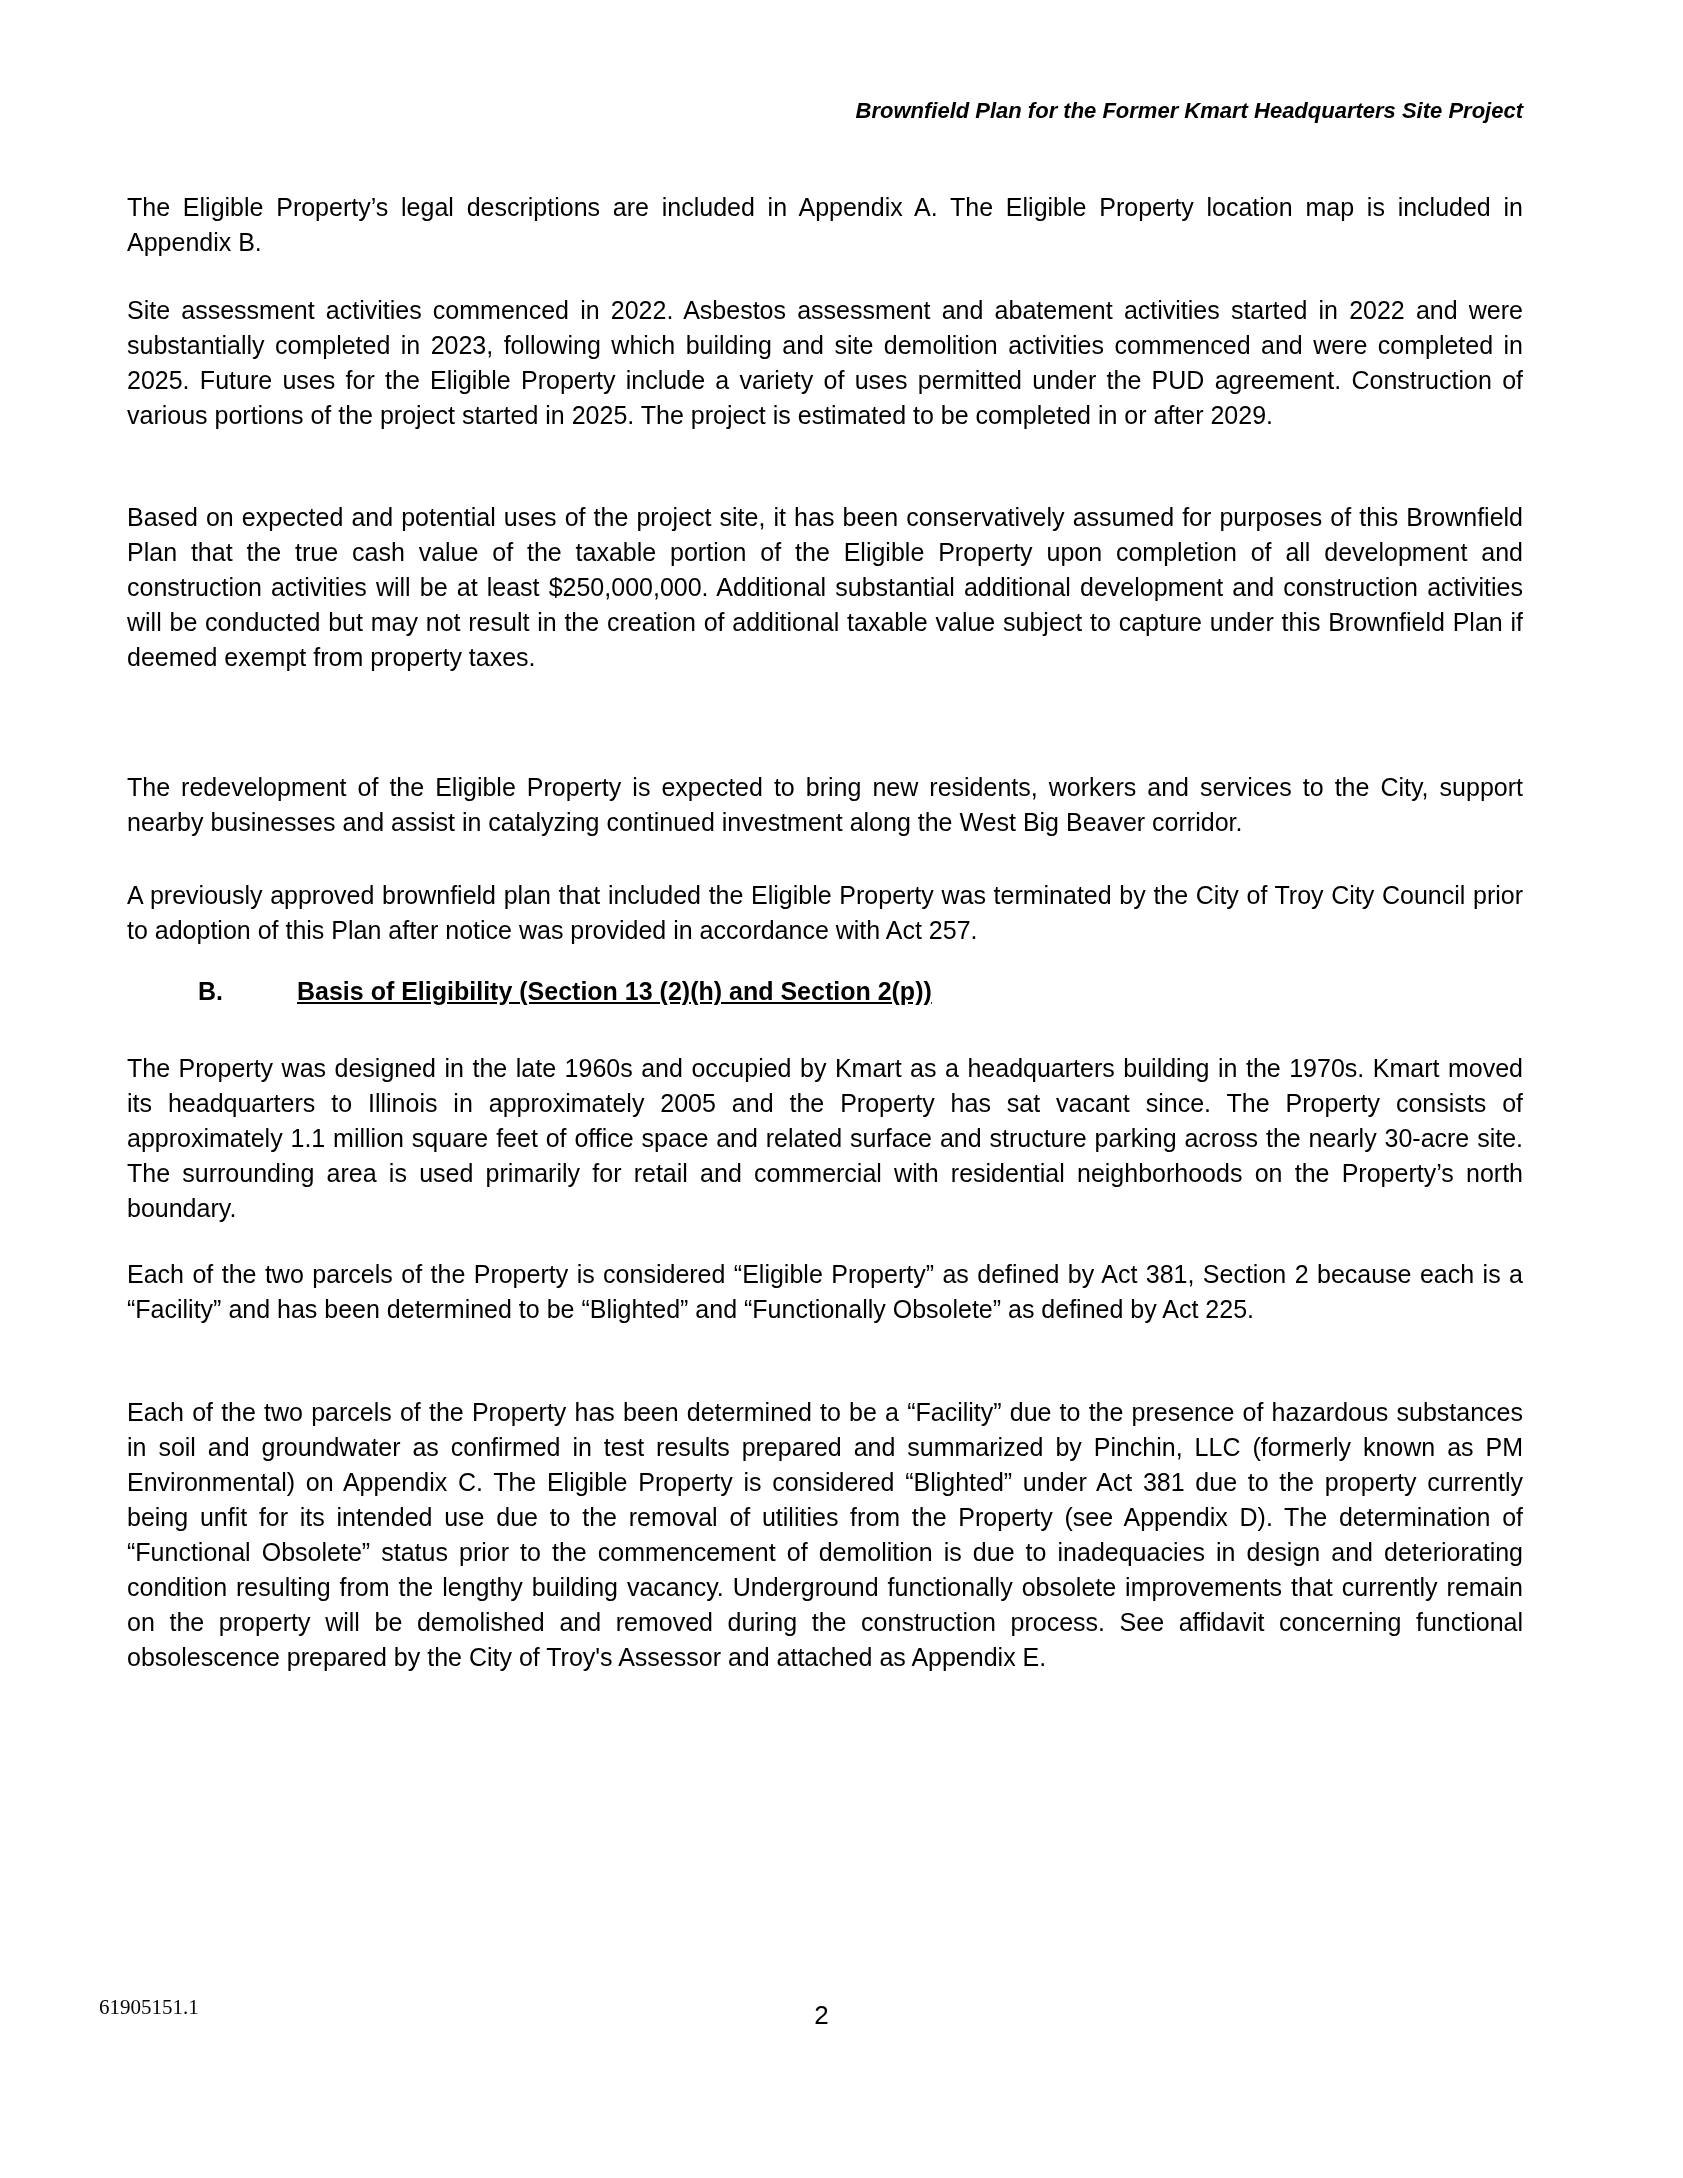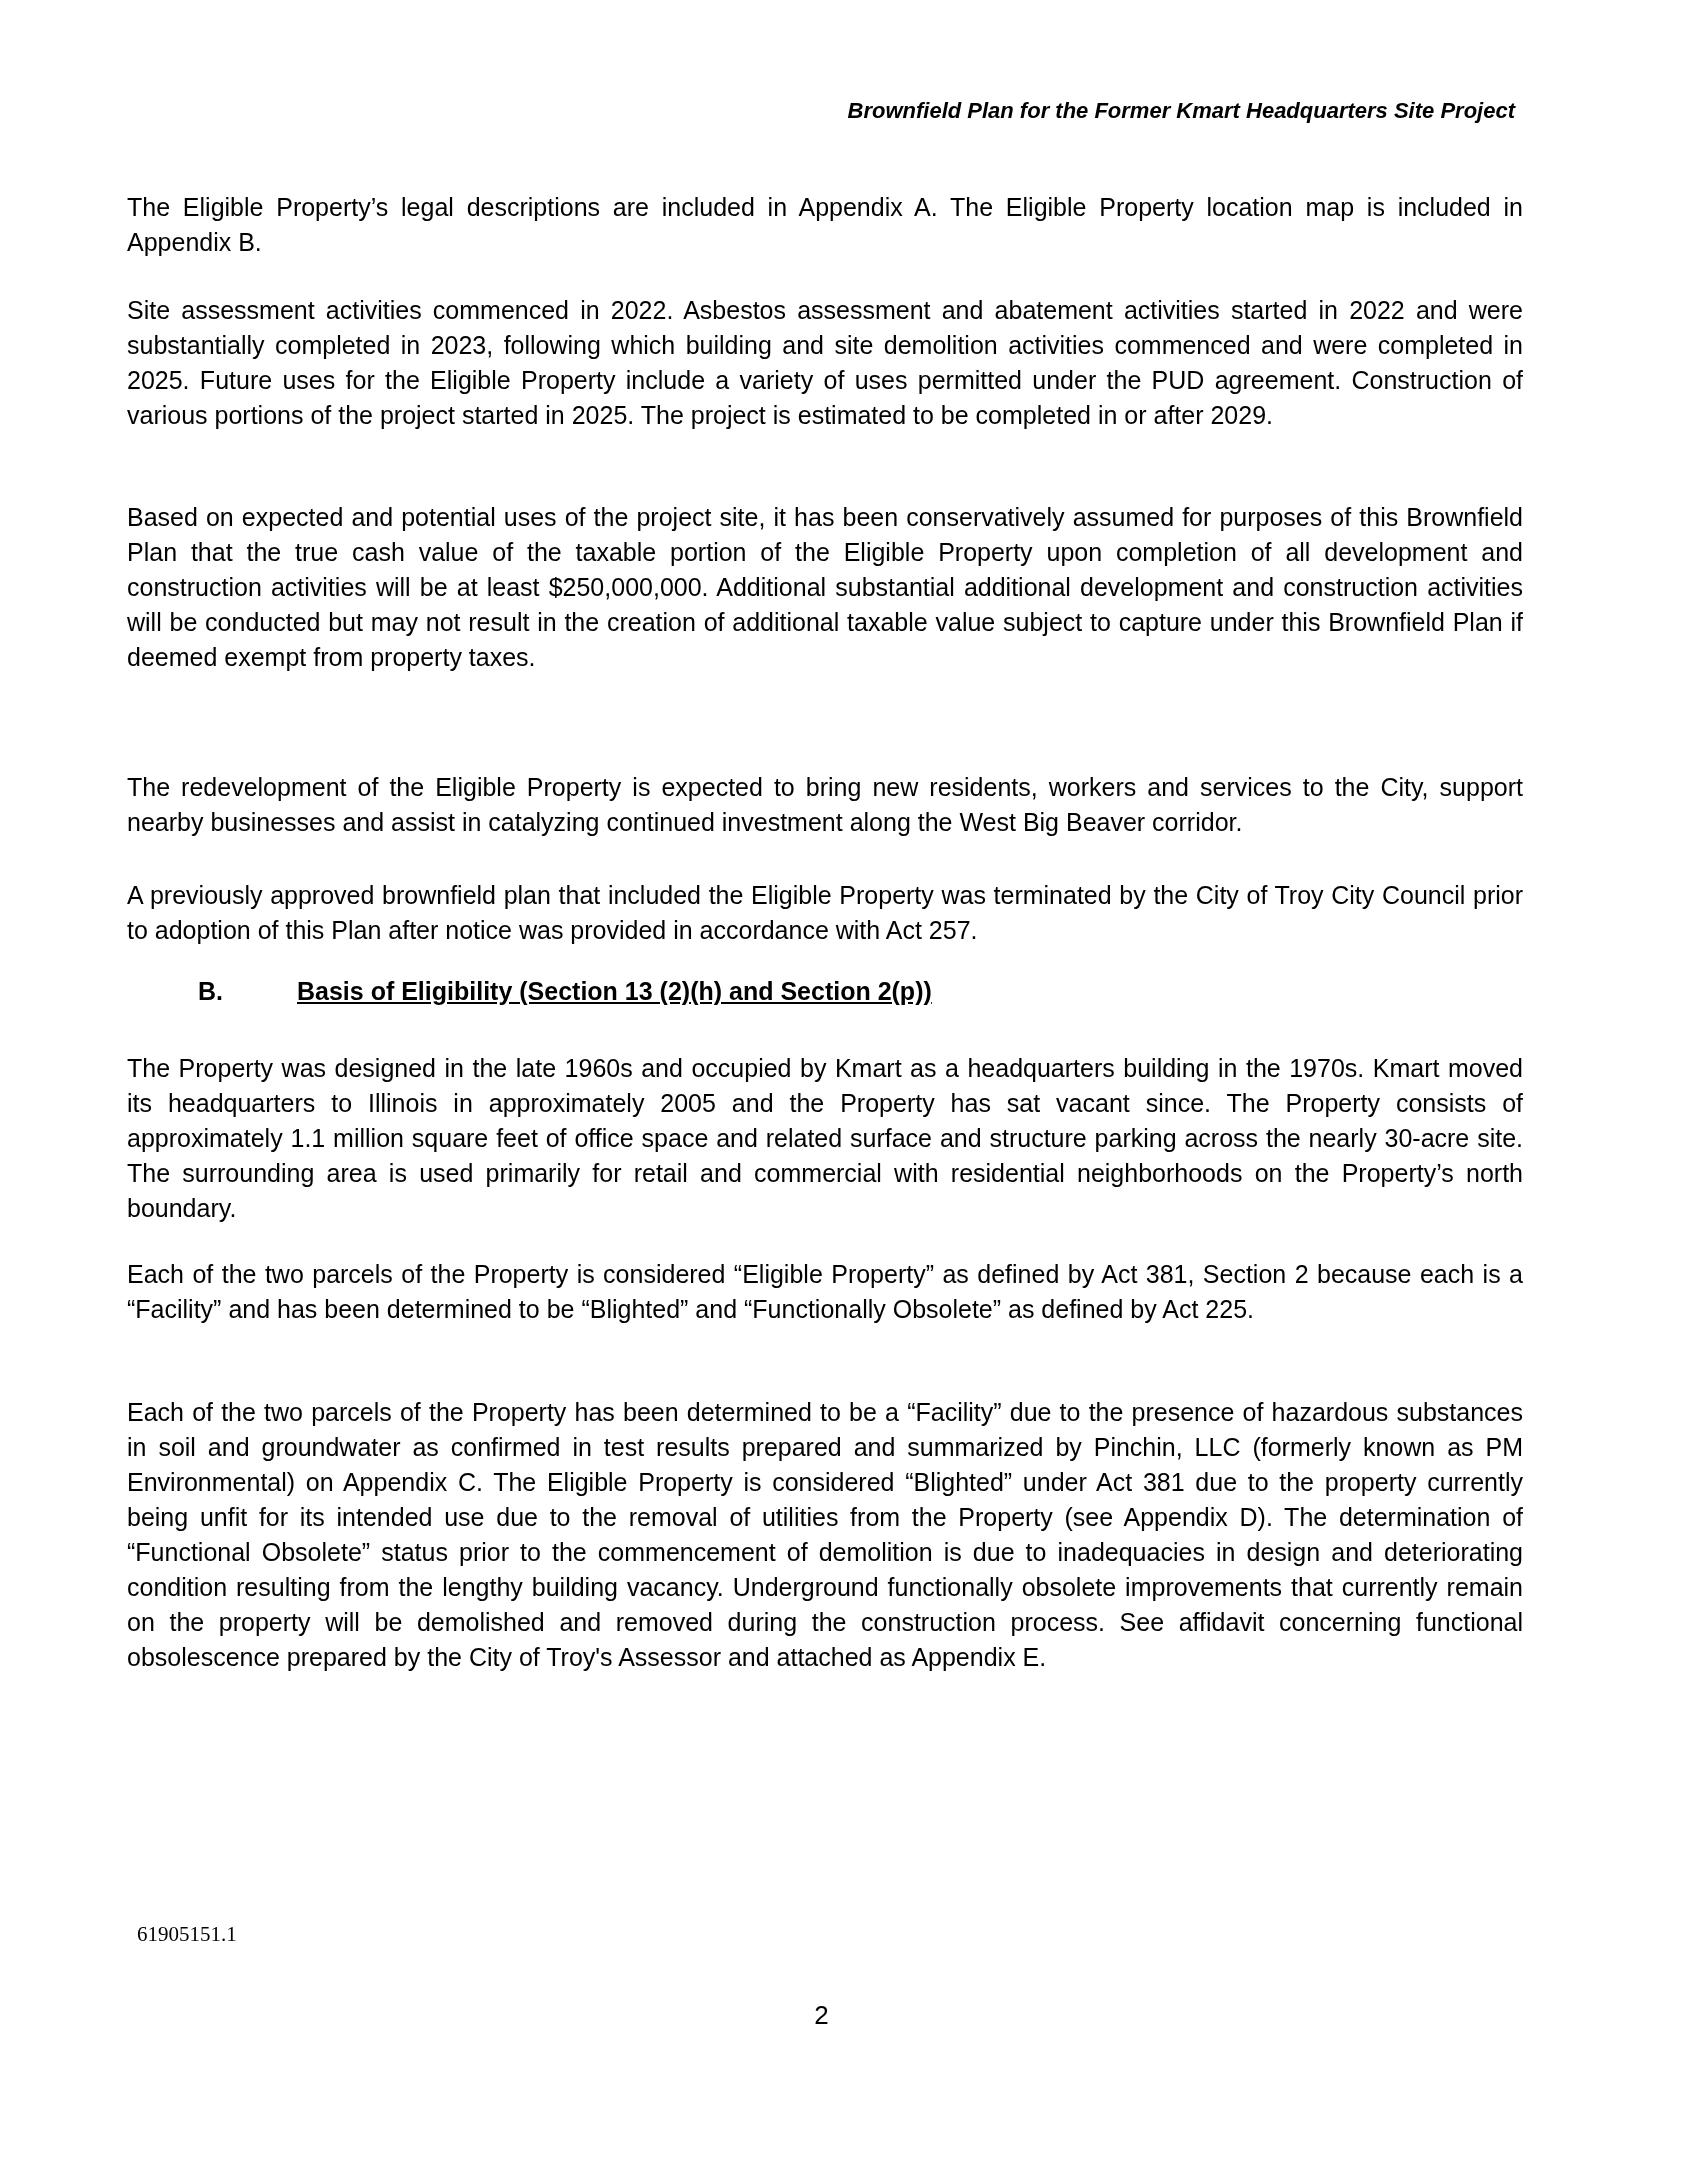--- a/index.html
+++ b/index.html
@@ -1,23 +1,23 @@
 <!DOCTYPE html>
 <html><head>
 <meta charset="utf-8">
 <style>
   html, body { margin:0; padding:0; background:#ffffff; }
   body { width:1683px; height:2178px; position:relative; overflow:hidden; color:#000; }
-  .hdr { position:absolute; right:168px; font-family:"Liberation Sans", sans-serif; font-weight:bold; font-style:italic; font-size:22px; line-height:29px; text-align:right; }
+  .hdr { position:absolute; right:160px; font-family:"Liberation Sans", sans-serif; font-weight:bold; font-style:italic; font-size:22px; line-height:29px; text-align:right; }
   .p { position:absolute; left:119px; width:1396px; font-family:"Liberation Sans", sans-serif; font-size:25px; line-height:35px; text-align:justify; margin:8px; }
   .heading { position:absolute; top:974px; left:198px; font-family:"Liberation Sans", sans-serif; font-weight:bold; font-size:25px; line-height:35px; white-space:nowrap; }
   .heading .lbl { display:inline-block; width:99px; }
   .heading .ttl { text-decoration:underline; }
   .pagenum { position:absolute; top:2000px; left:0; width:1643px; text-align:center; font-family:"Liberation Sans", sans-serif; font-size:26px; }
-  .docid { position:absolute; top:1922px; left:99px; font-family:"Liberation Serif", serif; font-size:21px;margin-left:38px; }
+  .docid { position:absolute; top:1995px; left:99px; font-family:"Liberation Serif", serif; font-size:21px; }
 </style>
 </head>
 <body>
 
 <div class="hdr" style="top:96px;">
   <div>Brownfield Plan for the Former Kmart Headquarters Site Project</div>
 </div>
 
 <p class="p" style="top:182px;">The Eligible Property’s legal descriptions are included in Appendix A. The Eligible Property location map is included in Appendix B.</p>
 <p class="p" style="top:285px;">Site assessment activities commenced in 2022. Asbestos assessment and abatement activities started in 2022 and were substantially completed in 2023, following which building and site demolition activities commenced and were completed in 2025. Future uses for the Eligible Property include a variety of uses permitted under the PUD agreement. Construction of various portions of the project started in 2025. The project is estimated to be completed in or after 2029.</p>

